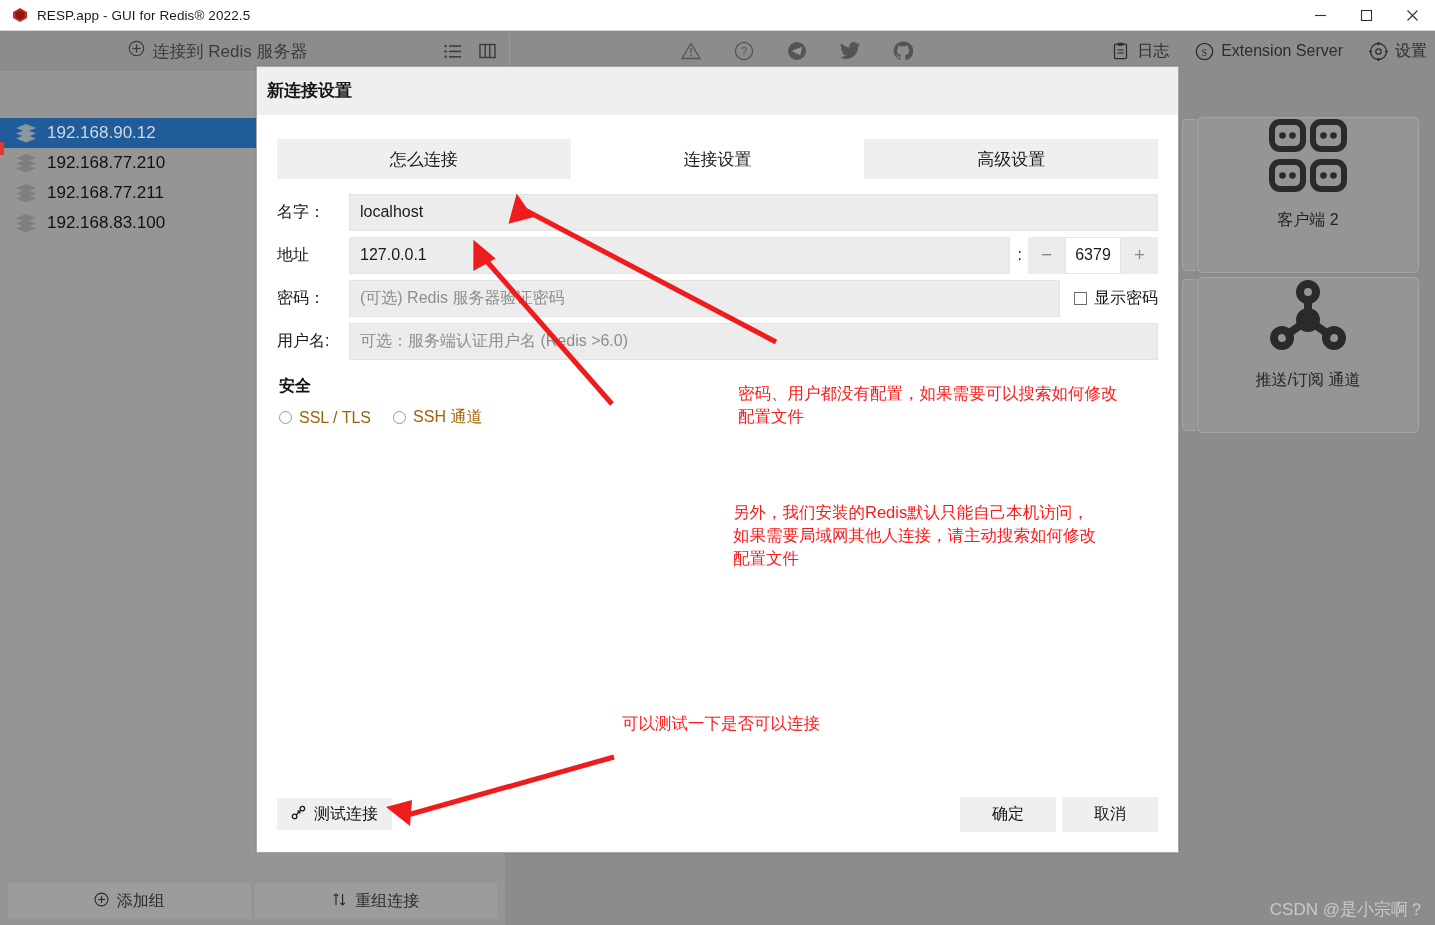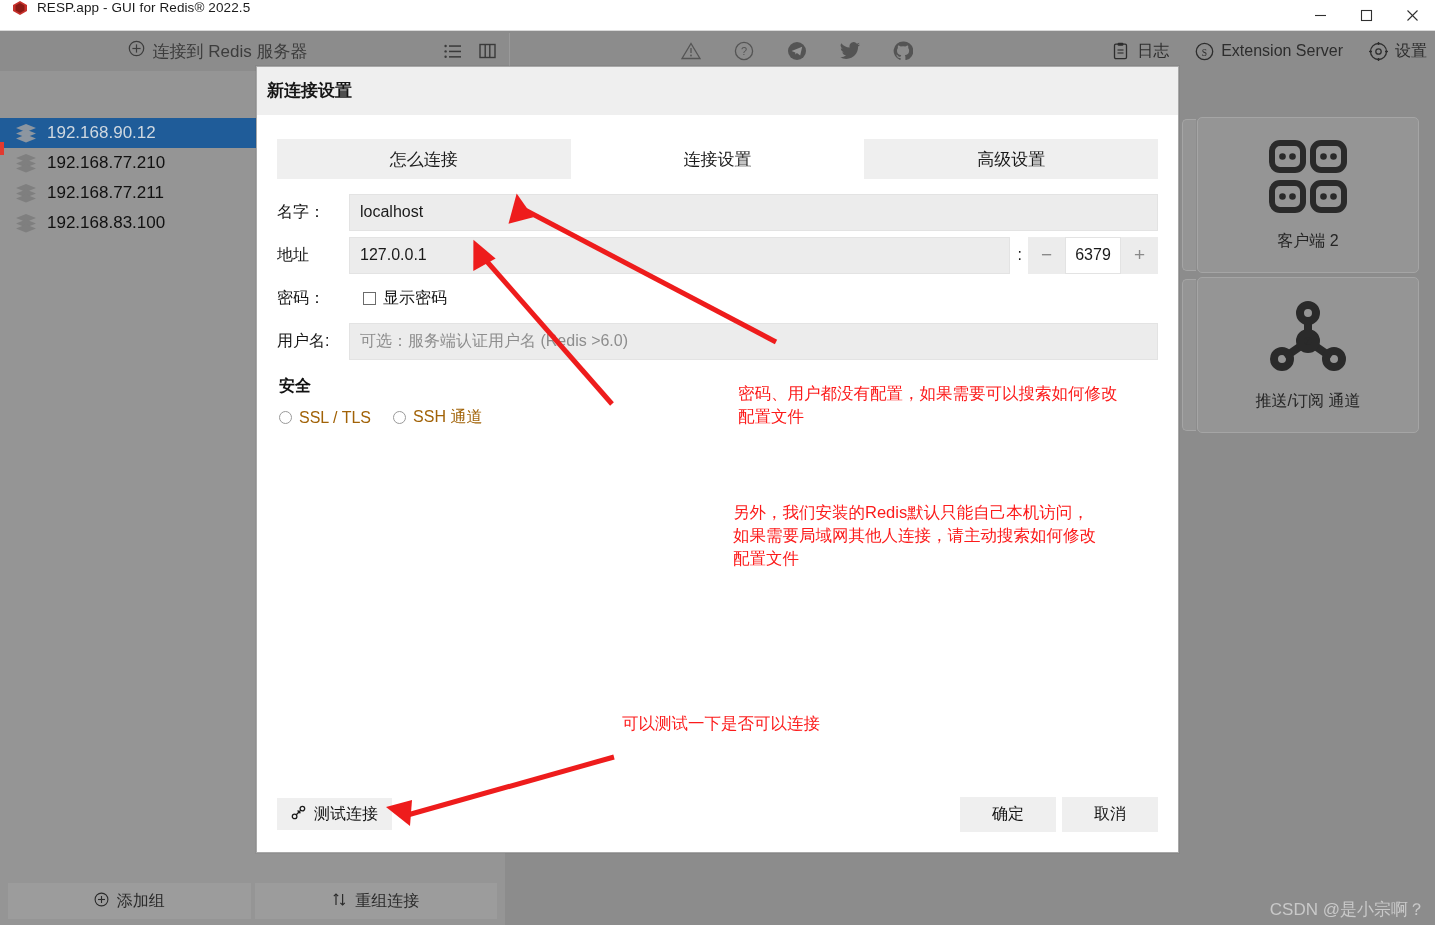--- a/index.html
+++ b/index.html
@@ -8,21 +8,21 @@
     width: 1435px; height: 925px;
     overflow: hidden;
     font-family: "Liberation Sans", "DejaVu Sans", sans-serif;
   }
   body { background: #8c8c8c; position: relative; }
 
   
   #titlebar {
     position: absolute; left: 0; top: 0; width: 1435px; height: 31px;
     background: #ffffff; border-bottom: 1px solid #d9d9d9;
-    display: flex; 
+    display: flex; align-items: center;
   }
   #titlebar .tb-icon {
     margin-left: 12px; margin-right: 9px; width: 16px; height: 16px;
     display: inline-block;
   }
   #titlebar .tb-title {
     font-size: 13.5px; color: #1b1b1b; letter-spacing: .1px;
   }
   #winctl { position: absolute; right: 0; top: 0; height: 31px; display: flex; }
   #winctl div {
@@ -64,21 +64,21 @@
   #sb-bottom {
     position: absolute; left: 8px; bottom: 6px; width: 489px; height: 36px;
     display: flex; gap: 4px;
   }
   #sb-bottom .sbb {
     flex: 1; background: #9c9c9c; display: flex; align-items: center; justify-content: center;
     font-size: 16px; color: #2b2b2b; gap: 8px;
   }
   .card {
     background: #959595; border: 1px solid #a5a5a5; border-radius: 5px;
-    display: flex; flex-direction: column; align-items: center; justify-content: center;
+    display: flex; flex-direction: column; align-items: center; 
   }
   .card .cap { font-size: 16px; color: #242424; margin-top: 10px; }
 
   #card-clients {
     position: absolute; left: 1197px; top: 117px; width: 222px; height: 156px;
   }
   #card-pubsub {
     position: absolute; left: 1197px; top: 277px; width: 222px; height: 156px;
   }
   #card-hidden-a {
@@ -451,20 +451,21 @@
       <span class="colon">:</span>
       <div class="spin">
         <div class="pm">−</div>
         <div class="val">6379</div>
         <div class="pm">+</div>
       </div>
     </div>
 
     <div class="frow">
       <div class="flabel">密码：</div>
+      <div class="finput ph">(可选) Redis 服务器验证密码</div>
       <label class="showpw">
         <span class="cbox"></span>
         <span>显示密码</span>
       </label>
     </div>
 
     <div class="frow">
       <div class="flabel">用户名:</div>
       <div class="finput ph">可选：服务端认证用户名 (Redis &gt;6.0)</div>
     </div>

